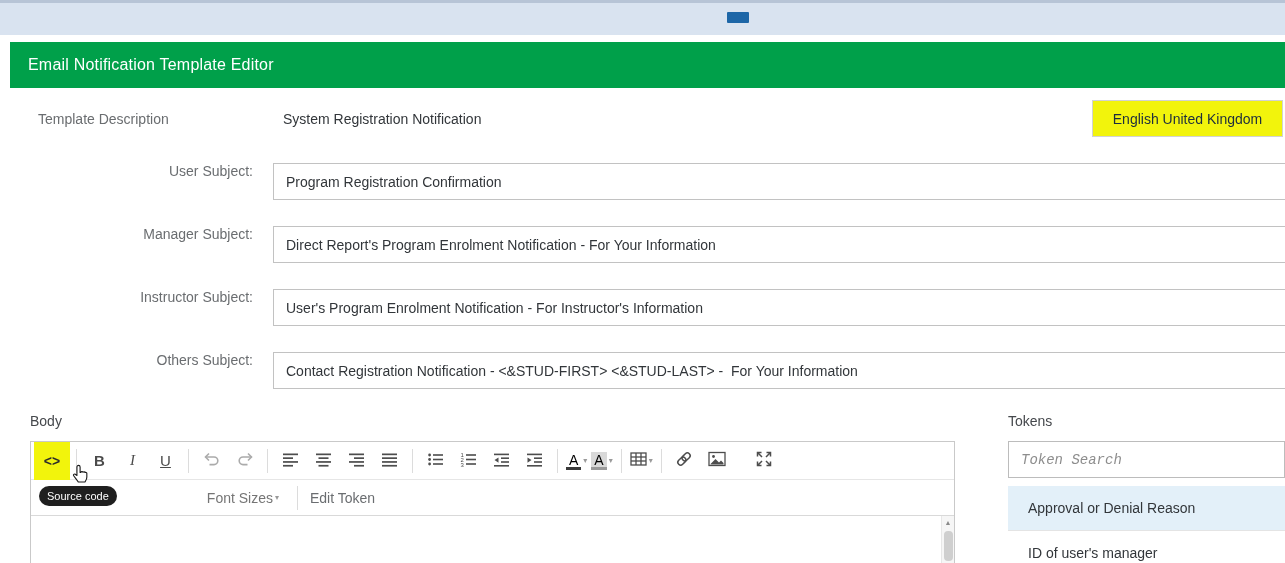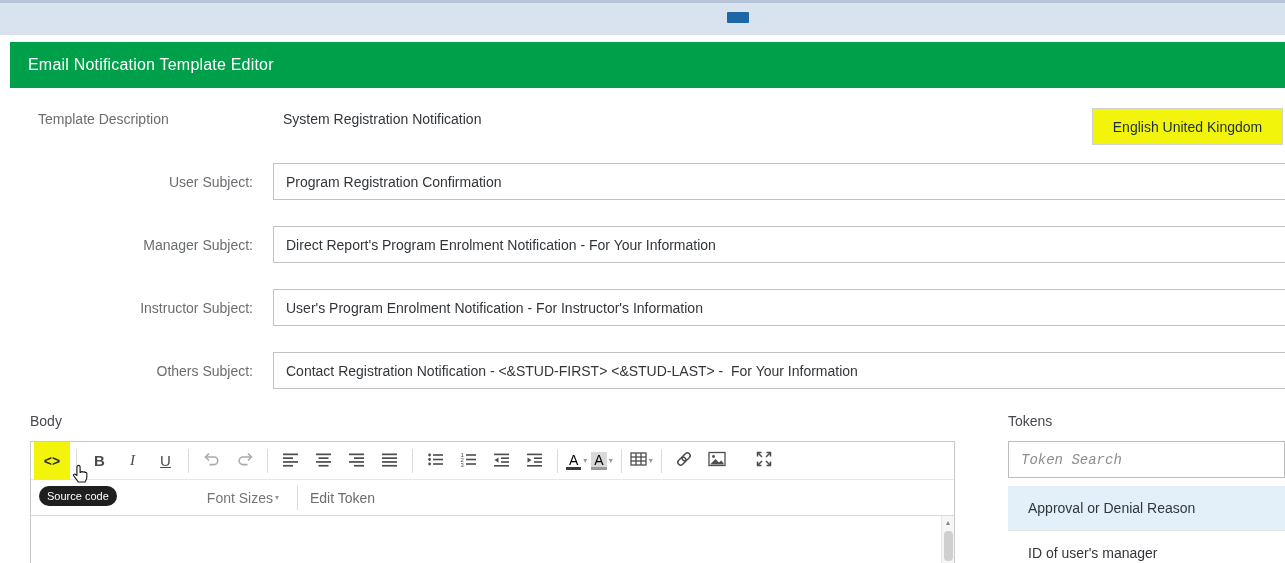--- a/index.html
+++ b/index.html
@@ -23,29 +23,29 @@
     background:var(--header-green, #00A04A);
     display:flex; align-items:center; padding-left:18px;
   }
   .app-header h1 { margin:0; font-size:16px; font-weight:normal; color:#fff; letter-spacing:.2px; }
 
   
   .desc-row { position:relative; margin-top:12px; height:37px; display:flex; align-items:center; }
   .desc-row .lbl { padding-left:28px; width:273px; color:#6a6d70; font-size:14px; }
   .desc-row .val { color:#32363a; font-size:14px; }
   .lang-btn {
-    position:absolute; right:2px; top:8px; height:37px; width:191px;
+    position:absolute; right:2px; top:0; height:37px; width:191px;
     background:var(--highlight-yellow, #F2F40C);
     border:1px solid #d2d2d2; font-family:inherit;
     font-size:14px; color:#1d2d3e; cursor:pointer;
   }
 
   
   .form { margin-top:11px; }
-  .form-row { display:flex; align-items:center; margin-bottom:24px;margin-top:26px; }
+  .form-row { display:flex; margin-bottom:24px;margin-top:26px; }
   .form-row label {
     width:243px; text-align:right; margin-right:20px;
     color:#6a6d70; font-size:14px; flex:0 0 auto;
   }
   .form-row input {
     flex:1; height:37px; border:1px solid #c2c2c2; border-right:0;
     font-family:inherit; font-size:14px; color:#32363a; padding:0 12px; outline:none;
   }
 
   

